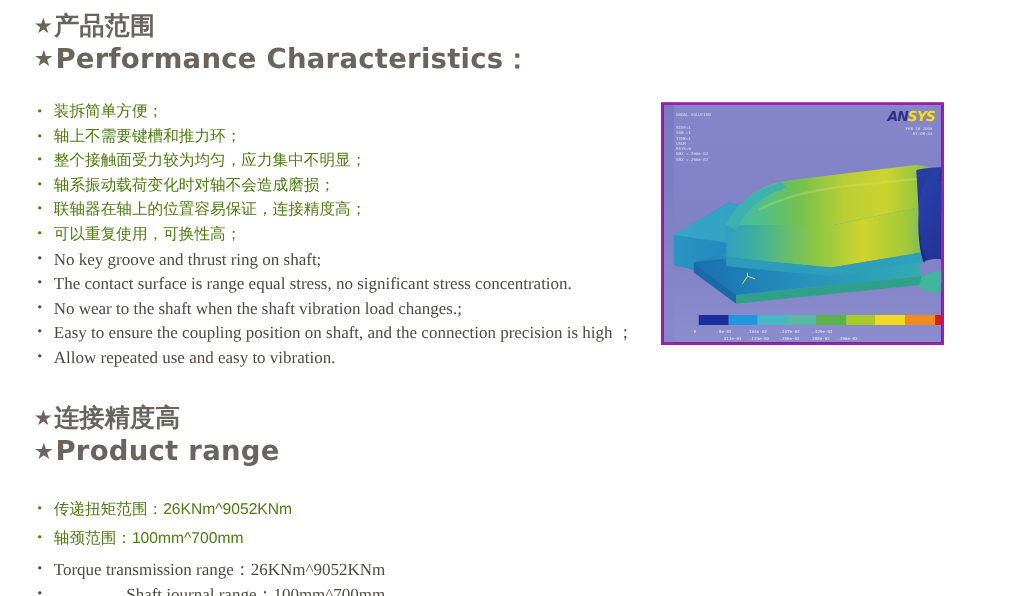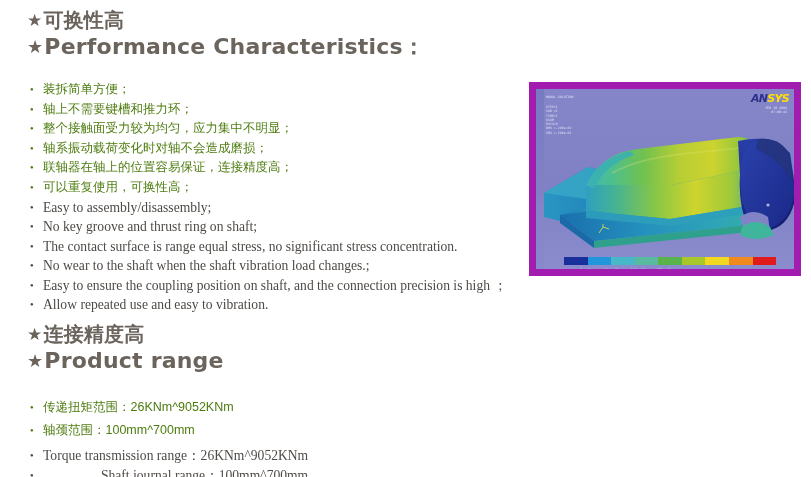--- a/index.html
+++ b/index.html
@@ -95,24 +95,24 @@
   }
   #perf-en { top: 198px; }
   #range-en { top: 446px; }
   #range-en li { line-height: 19.5px; text-align: right; }
 
   
   #fea-panel {
     position: absolute;
     left: 529px;
     top: 82px;
-    width: 272px;
+    width: 226px;
     height: 194px;
     background: #0f172a;
-    border: 7px solid #a21caf;
+    border: 2px solid #a21caf;
     box-sizing: border-box;
     overflow: hidden;
   }
   #fea-plot {
     position: absolute;
     left: 0; top: 0;
     width: 100%; height: 100%;
     background:
       linear-gradient(180deg, #8486c9 0%, #8081c4 55%, #8b8cce 100%);
   }
@@ -193,35 +193,34 @@
   }
   #legend-row1 { left: 24px; top: 179px; letter-spacing: .1px; }
   #legend-row2 { left: 40px; top: 185px; letter-spacing: .1px; }
 </style>
 </head>
 <body>
 
 <div id="content">
 
   <div class="heading-block" id="perf-heading">
-    <div class="h-cn"><span class="star">★</span><span>可换性高</span></div>
+    <div class="h-cn"><span class="star">★</span><span>产品范围</span></div>
     <div class="h-en"><span class="star">★</span><span>Performance Characteristics：</span></div>
   </div>
 
   <ul class="bullets cn-list" id="perf-cn">
     <li>装拆简单方便；</li>
     <li>轴上不需要键槽和推力环；</li>
     <li>整个接触面受力较为均匀，应力集中不明显；</li>
     <li>轴系振动载荷变化时对轴不会造成磨损；</li>
     <li>联轴器在轴上的位置容易保证，连接精度高；</li>
     <li>可以重复使用，可换性高；</li>
   </ul>
 
   <ul class="bullets en-list" id="perf-en">
-    <li>Easy to assembly/disassembly;</li>
     <li>No key groove and thrust ring on shaft;</li>
     <li>The contact surface is range equal stress, no significant stress concentration.</li>
     <li>No wear to the shaft when the shaft vibration load changes.;</li>
     <li>Easy to ensure the coupling position on shaft, and the connection precision is high ；</li>
     <li>Allow repeated use and easy to vibration.</li>
   </ul>
 
   <div class="heading-block" id="range-heading">
     <div class="h-cn"><span class="star">★</span><span>连接精度高</span></div>
     <div class="h-en"><span class="star">★</span><span>Product range</span></div>

